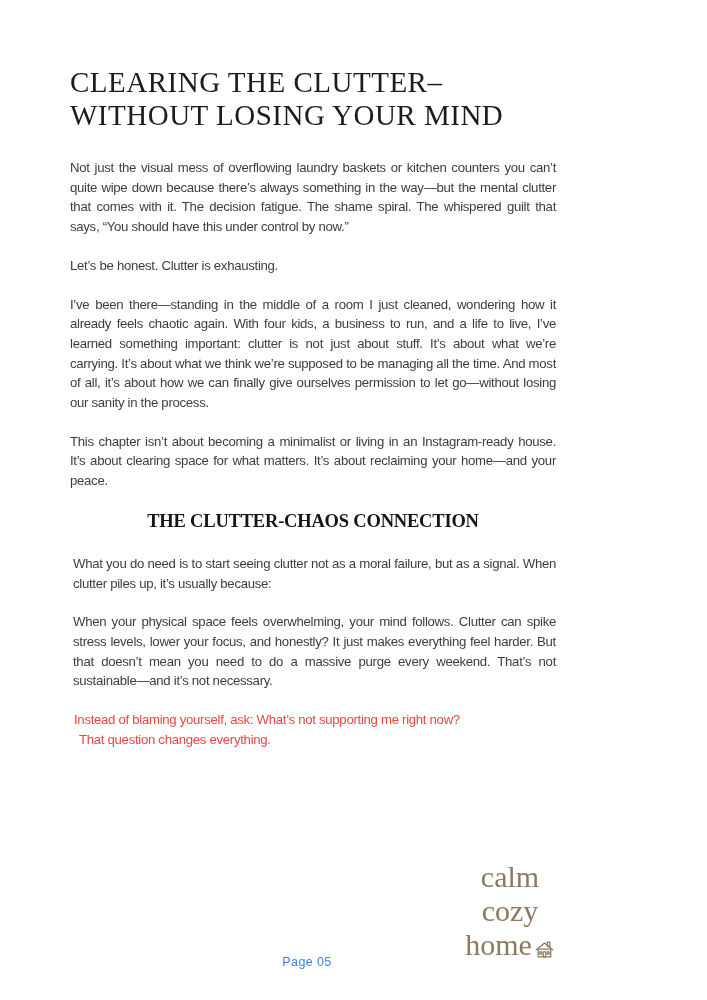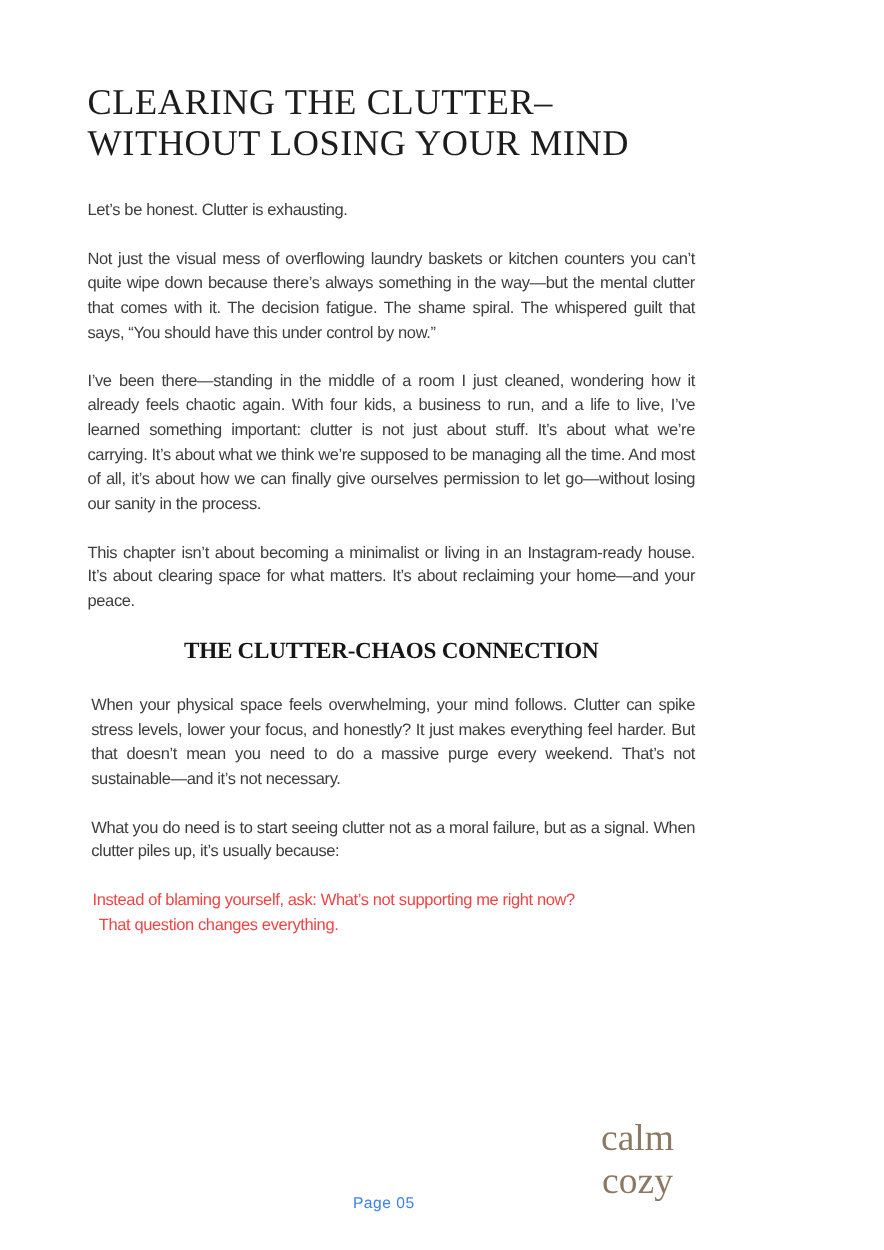--- a/index.html
+++ b/index.html
@@ -98,39 +98,50 @@
 <body>
 
 <div class="page">
   <div class="content">
 
     <h1 class="chapter-title">
       <span class="title-line">CLEARING THE CLUTTER–</span>
       <span class="title-line">WITHOUT LOSING YOUR MIND</span>
     </h1>
 
+    <p class="body-para">Not just the visual mess of overflowing laundry baskets or kitchen counters you can’t quite wipe down because there’s always something in the way—but the mental clutter that comes with it. The decision fatigue. The shame spiral. The whispered guilt that says, “You should have this under control by now.”</p>
     <p class="body-para">Let’s be honest. Clutter is exhausting.</p>
-    <p class="body-para">Not just the visual mess of overflowing laundry baskets or kitchen counters you can’t quite wipe down because there’s always something in the way—but the mental clutter that comes with it. The decision fatigue. The shame spiral. The whispered guilt that says, “You should have this under control by now.”</p>
     <p class="body-para">I’ve been there—standing in the middle of a room I just cleaned, wondering how it already feels chaotic again. With four kids, a business to run, and a life to live, I’ve learned something important: clutter is not just about stuff. It’s about what we’re carrying. It’s about what we think we’re supposed to be managing all the time. And most of all, it’s about how we can finally give ourselves permission to let go—without losing our sanity in the process.</p>
     <p class="body-para">This chapter isn’t about becoming a minimalist or living in an Instagram-ready house. It’s about clearing space for what matters. It’s about reclaiming your home—and your peace.</p>
 
     <div class="section-block">
       <h2 class="section-heading">THE CLUTTER-CHAOS CONNECTION</h2>
 
+      <p class="body-para">What you do need is to start seeing clutter not as a moral failure, but as a signal. When clutter piles up, it’s usually because:</p>
       <p class="body-para">When your physical space feels overwhelming, your mind follows. Clutter can spike stress levels, lower your focus, and honestly? It just makes everything feel harder. But that doesn’t mean you need to do a massive purge every weekend. That’s not sustainable—and it’s not necessary.</p>
-      <p class="body-para">What you do need is to start seeing clutter not as a moral failure, but as a signal. When clutter piles up, it’s usually because:</p>
 
 
       <div class="closing-block">
         <div class="closing-line-1">Instead of blaming yourself, ask: What’s not supporting me right now?</div>
         <div class="closing-line-2">That question changes everything.</div>
       </div>
     </div>
 
   </div>
 
   <div class="brand-logo" style="color:#8d7961;">
     <span class="logo-word">calm</span>
     <span class="logo-word">cozy</span>
+    <span class="logo-home-row">
+      <span>home</span>
+      <svg width="21" height="21" viewBox="0 0 24 24" fill="none" stroke="#8d7961" stroke-width="1.4" stroke-linejoin="round" stroke-linecap="round">
+        <rect x="15.2" y="3.5" width="3" height="5"></rect>
+        <path d="M2.5 12.5 L12 4.5 L21.5 12.5"></path>
+        <rect x="4.8" y="11.5" width="14.4" height="8.8"></rect>
+        <rect x="10.6" y="14.8" width="2.8" height="5.5"></rect>
+        <rect x="6.6" y="14.8" width="2.4" height="2.4"></rect>
+        <rect x="15" y="14.8" width="2.4" height="2.4"></rect>
+      </svg>
+    </span>
   </div>
 
   <div class="page-number">Page 05</div>
 </div>
 
 </body></html>

